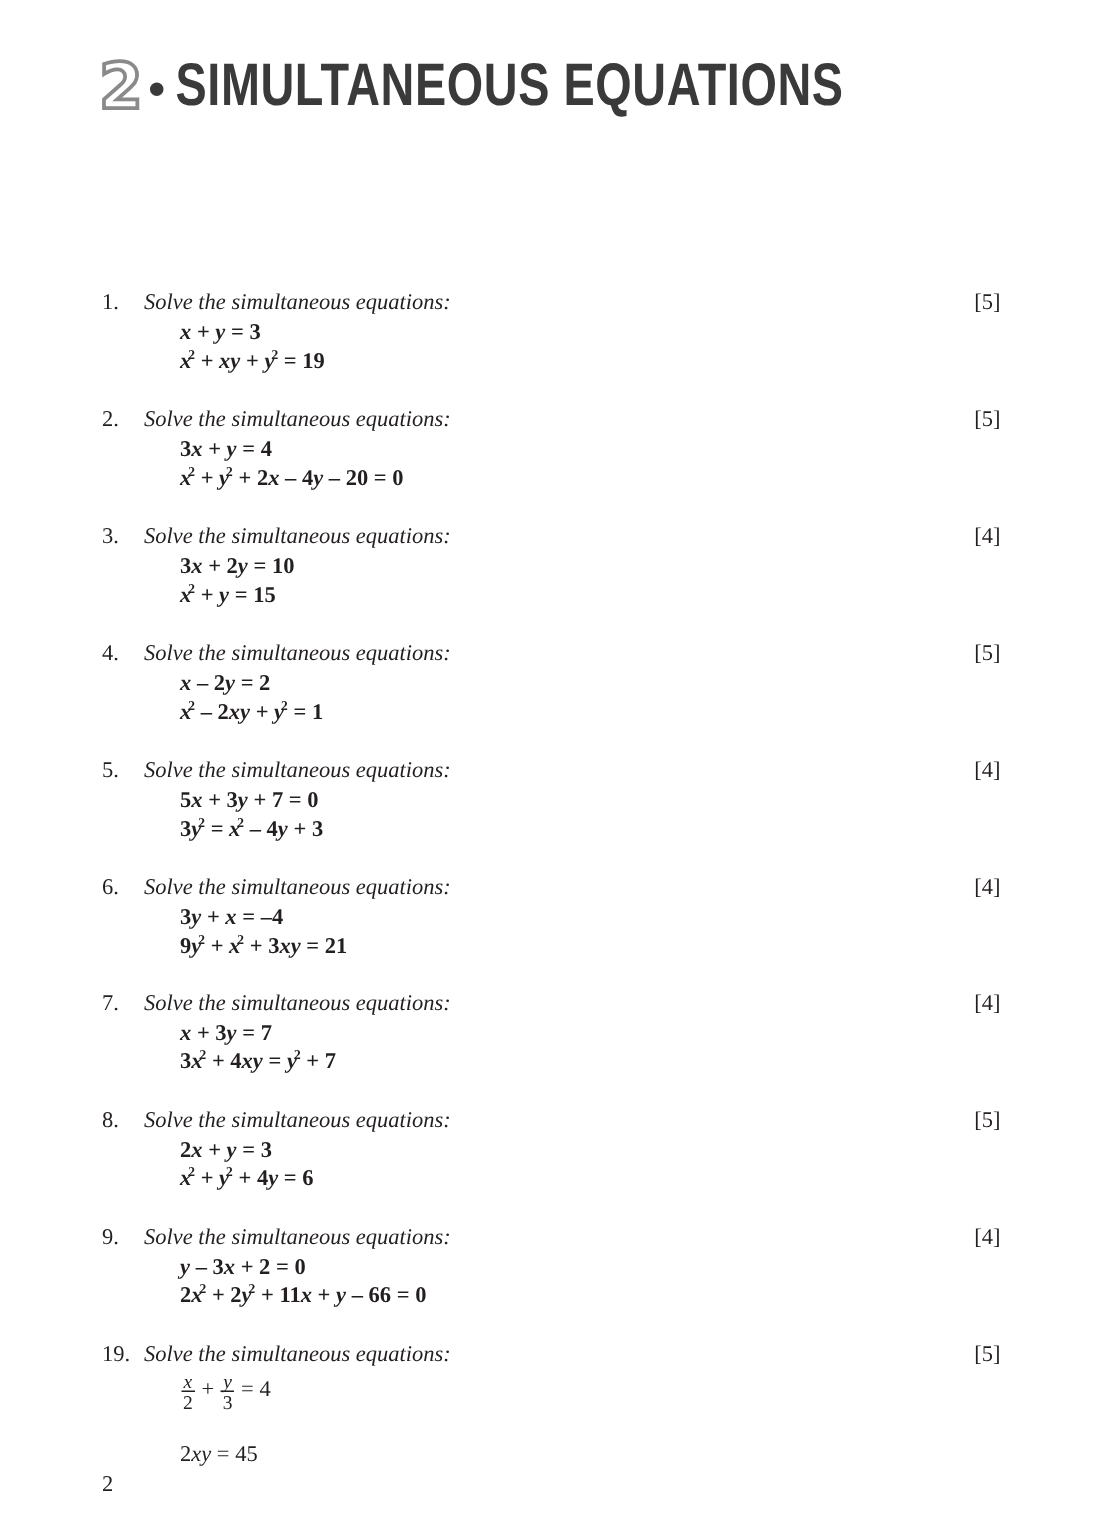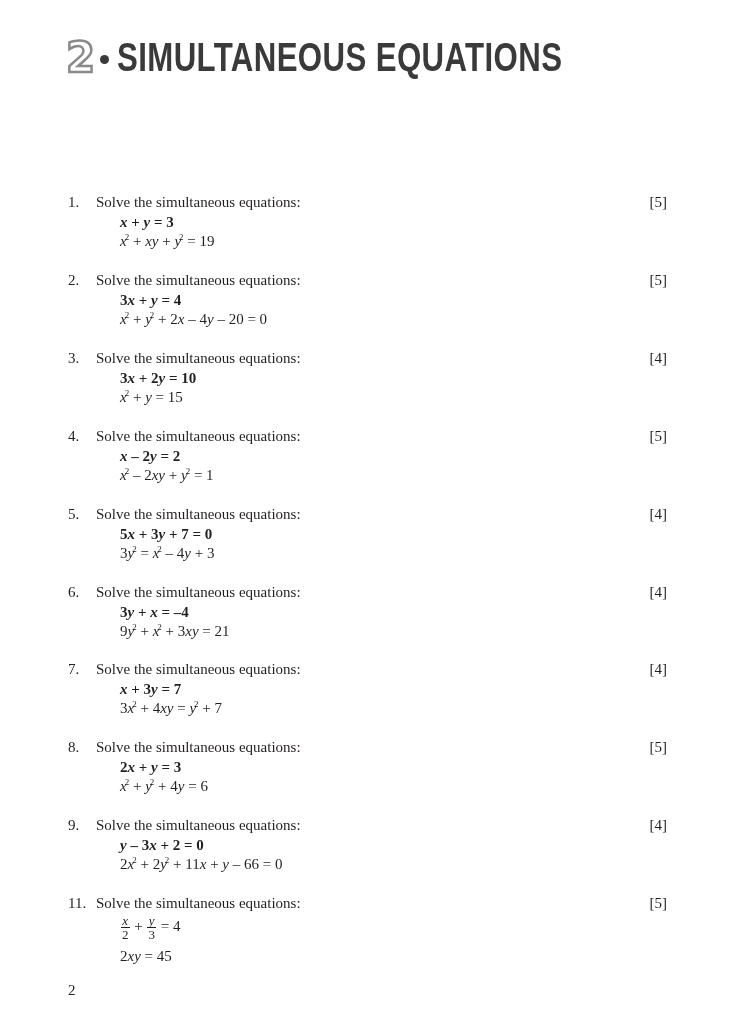--- a/index.html
+++ b/index.html
@@ -65,34 +65,35 @@
   .q-num {
     position: absolute;
     left: 68px;
     top: 0;
   }
   .q-prompt {
     position: absolute;
     left: 96px;
     top: 0;
     white-space: nowrap;
+    font-style: italic;
   }
   .q-marks {
     position: absolute;
     right: 79px;
     top: 0;
     white-space: nowrap;
   }
   .eq {
     position: absolute;
     left: 120px;
     white-space: nowrap;
   }
   .eq1 { top: 19.5px; font-weight: bold; }
-  .eq2 { top: 39px; }
+  .eq2 { top: 39px; font-weight: bold; }
   .eq i { font-style: italic; }
   .eq sup {
     font-size: 9px;
     vertical-align: 0;
     position: relative;
     top: -6px;
     margin-left: -2px;
   }
   .frac {
     display: inline-block;
@@ -194,25 +195,25 @@
 
 <div class="question" style="top:816px;">
   <span class="q-num">9.</span>
   <span class="q-prompt">Solve the simultaneous equations:</span>
   <span class="q-marks">[4]</span>
   <div class="eq eq1"><i>y</i> – 3<i>x</i> + 2 = 0</div>
   <div class="eq eq2">2<i>x</i><sup>2</sup> + 2<i>y</i><sup>2</sup> + 11<i>x</i> + <i>y</i> – 66 = 0</div>
 </div>
 
 <div class="question" style="top:894px;">
-  <span class="q-num">11.</span>
+  <span class="q-num">19.</span>
   <span class="q-prompt">Solve the simultaneous equations:</span>
   <span class="q-marks">[5]</span>
   <div class="eq" style="top:20px;">
     <span class="frac"><span class="num">x</span><span class="den">2</span></span>
     +
     <span class="frac"><span class="num">y</span><span class="den">3</span></span>
     = 4
   </div>
-  <div class="eq" style="top:53px;">2<i>xy</i> = 45</div>
+  <div class="eq" style="top:67px;">2<i>xy</i> = 45</div>
 </div>
 
 <div class="page-number">2</div>
 
 </body></html>

